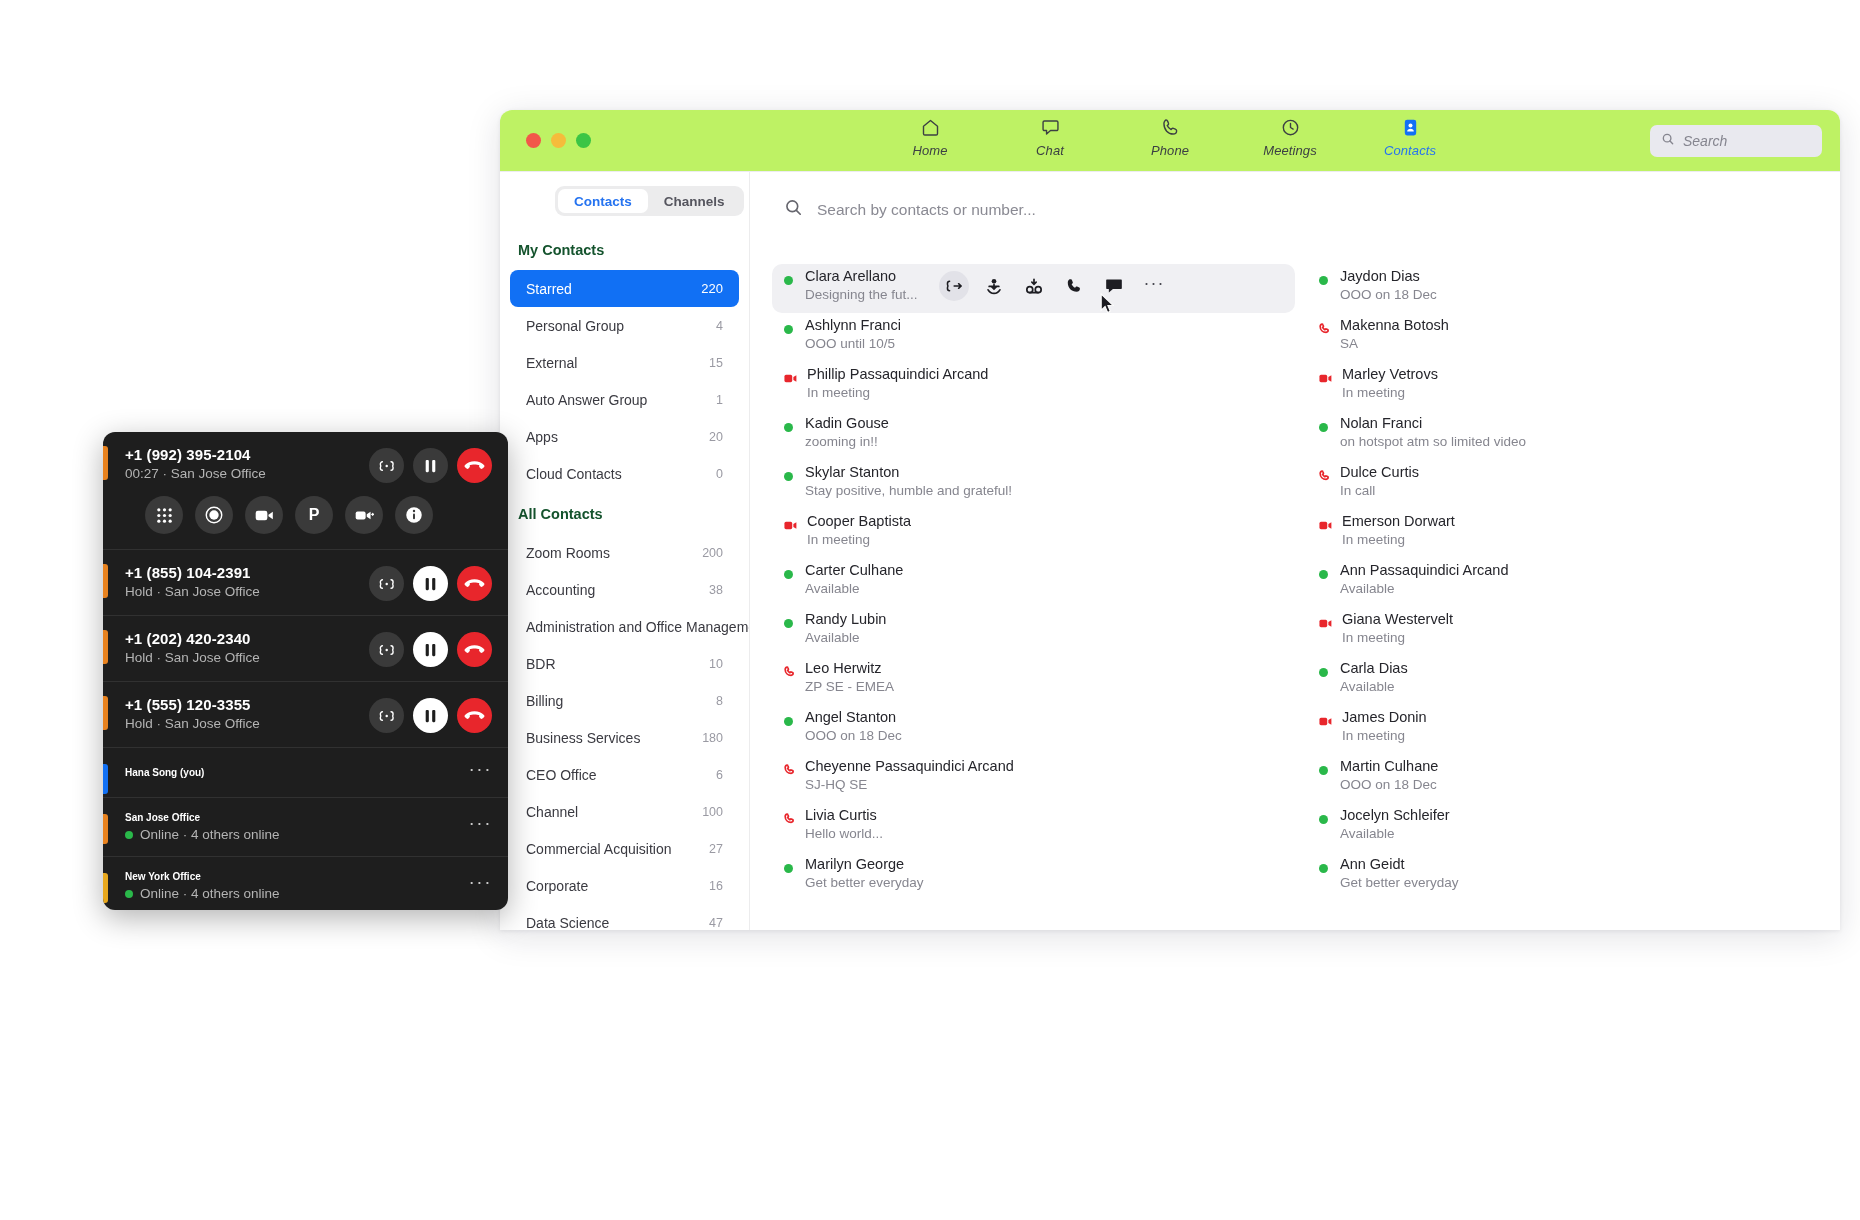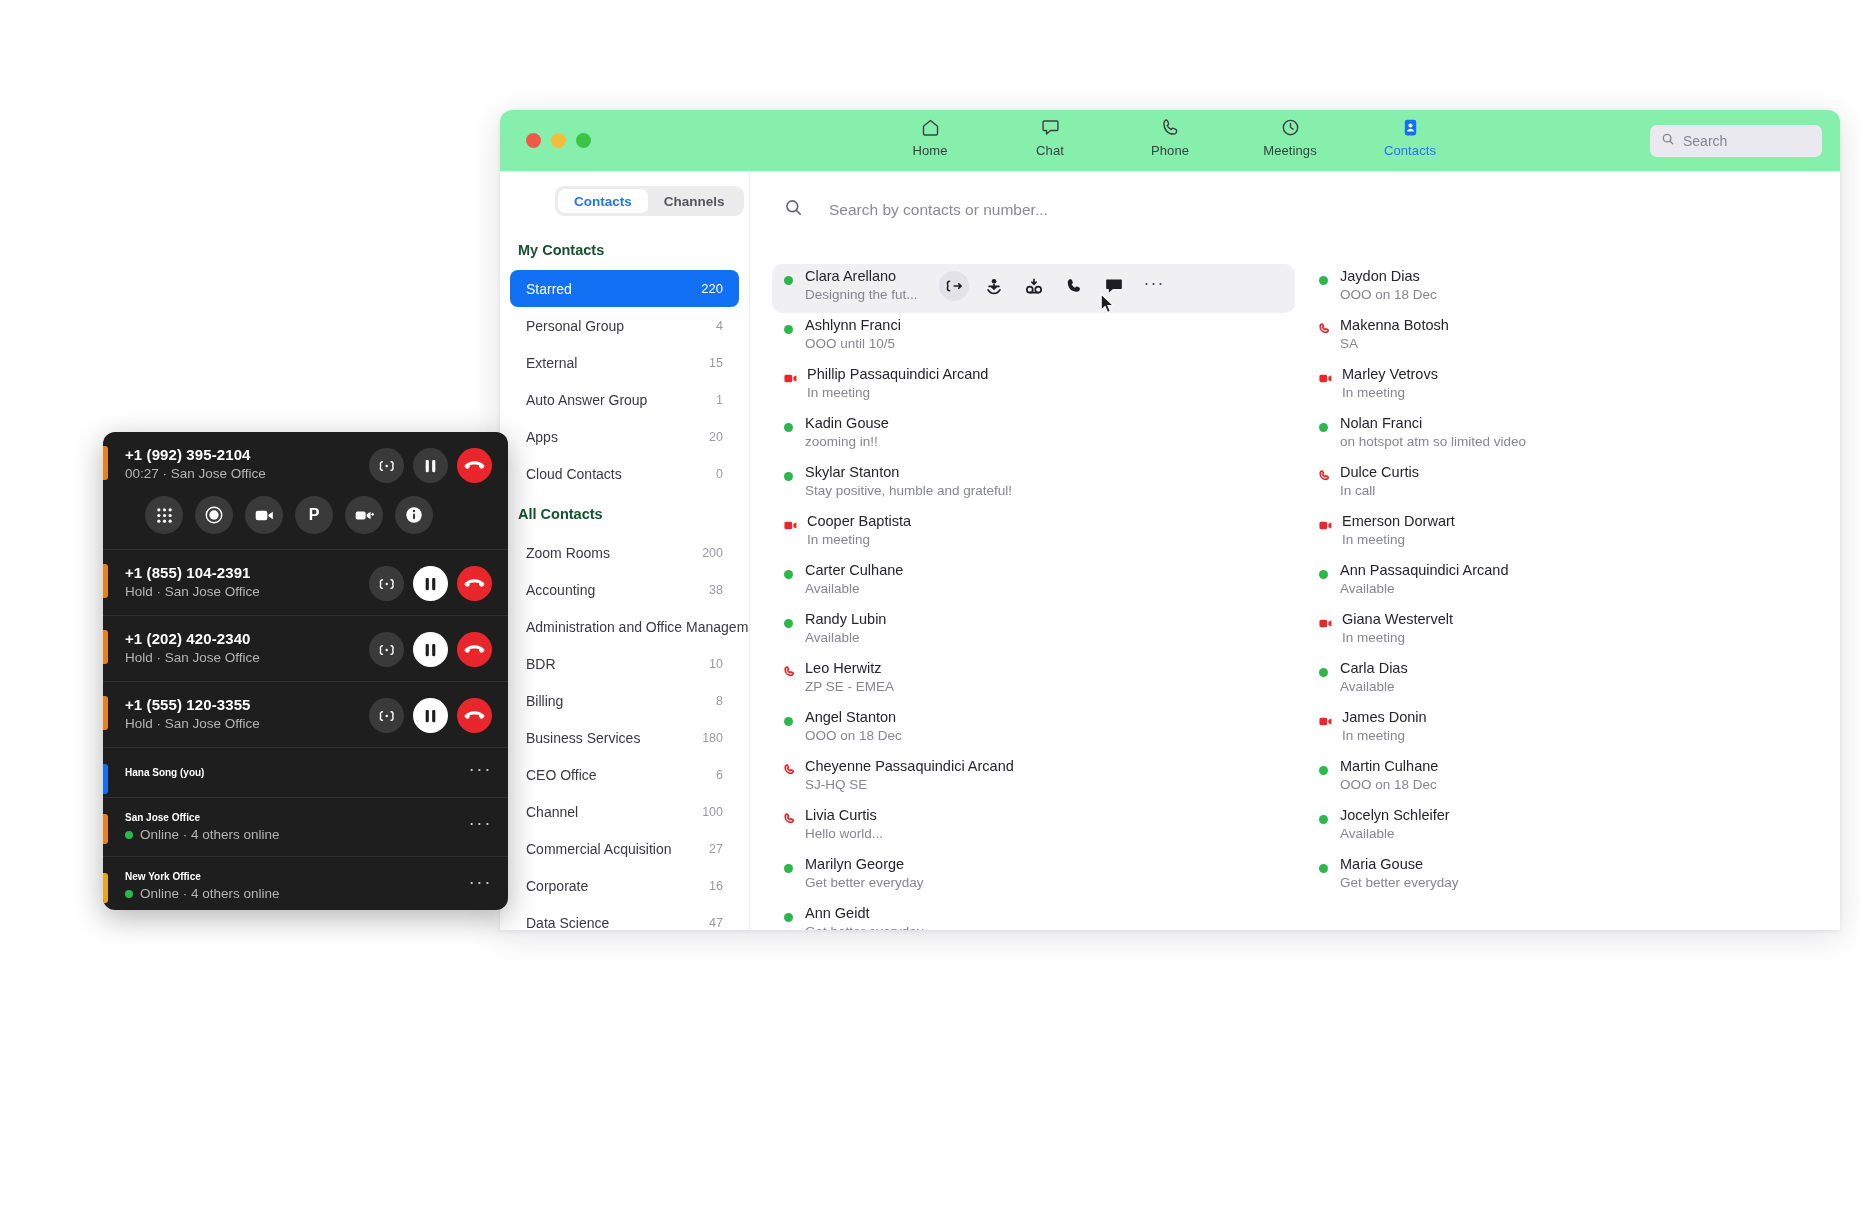--- a/index.html
+++ b/index.html
@@ -18,23 +18,23 @@
     background: #ffffff;
     border-radius: 12px 12px 0 0;
     box-shadow: 0 6px 34px rgba(20,25,50,0.13), 0 1px 4px rgba(20,25,50,0.08);
     overflow: hidden;
   }
 
   
   #titlebar {
     position: relative;
     height: 62px;
-    background: #86efac;
+    background: #bef264;
     border-bottom: 1px solid #ececf1;
-    display: flex; align-items: center;
+    display: flex; align-items: center; font-style: italic;
   }
   .traffic { position: absolute; left: 26px; top: 23px; display: flex; gap: 10px; }
   .tl { width: 15px; height: 15px; border-radius: 50%; }
   .tl.red { background: #f2584a; }
   .tl.yellow { background: #f5bc3b; }
   .tl.green { background: #3cc545; }
 
   #nav-tabs {
     position: absolute; left: 0; right: 0; top: 6px;
     display: flex; justify-content: center; gap: 34px;
@@ -97,21 +97,21 @@
   }
   .side-row .sr-label { font-size: 14px; color: #3a3a41; white-space: nowrap; }
   .side-row .sr-count { font-size: 12.5px; color: #9a9aa3; }
   .side-row.selected { background: #1170f4; }
   .side-row.selected .sr-label { color: #ffffff; }
   .side-row.selected .sr-count { color: #ffffff; font-size: 13px; }
 
   
   #contacts-pane { flex: 1 1 auto; position: relative; background: #fff; }
   #contact-search {
-    display: flex; align-items: center; gap: 26px;
+    display: flex; align-items: center; gap: 14px;
     padding: 26px 0 0 34px;
   }
   #contact-search .cs-ph { font-size: 15.5px; color: #8a8a93; }
 
   #contact-grid {
     position: absolute; left: 22px; right: 10px; top: 92px;
     display: grid; grid-template-columns: 1fr 1fr; column-gap: 12px;
   }
   .contact-row {
     display: flex; align-items: flex-start; gap: 10px;
@@ -643,29 +643,20 @@
             <div class="c-txt">
               <div class="c-name">Marilyn George</div>
               <div class="c-sub">Get better everyday</div>
             </div>
           </div>
           <div class="contact-row">
             <span class="pres">
               <span class="dot"></span>
             </span>
             <div class="c-txt">
-              <div class="c-name">Maria Gouse</div>
-              <div class="c-sub">Get better everyday</div>
-            </div>
-          </div>
-          <div class="contact-row">
-            <span class="pres">
-              <span class="dot"></span>
-            </span>
-            <div class="c-txt">
               <div class="c-name">Ann Geidt</div>
               <div class="c-sub">Get better everyday</div>
             </div>
           </div>
         </div>
     </div>
   </div>
 </div>
 
 <div id="phone-panel">

